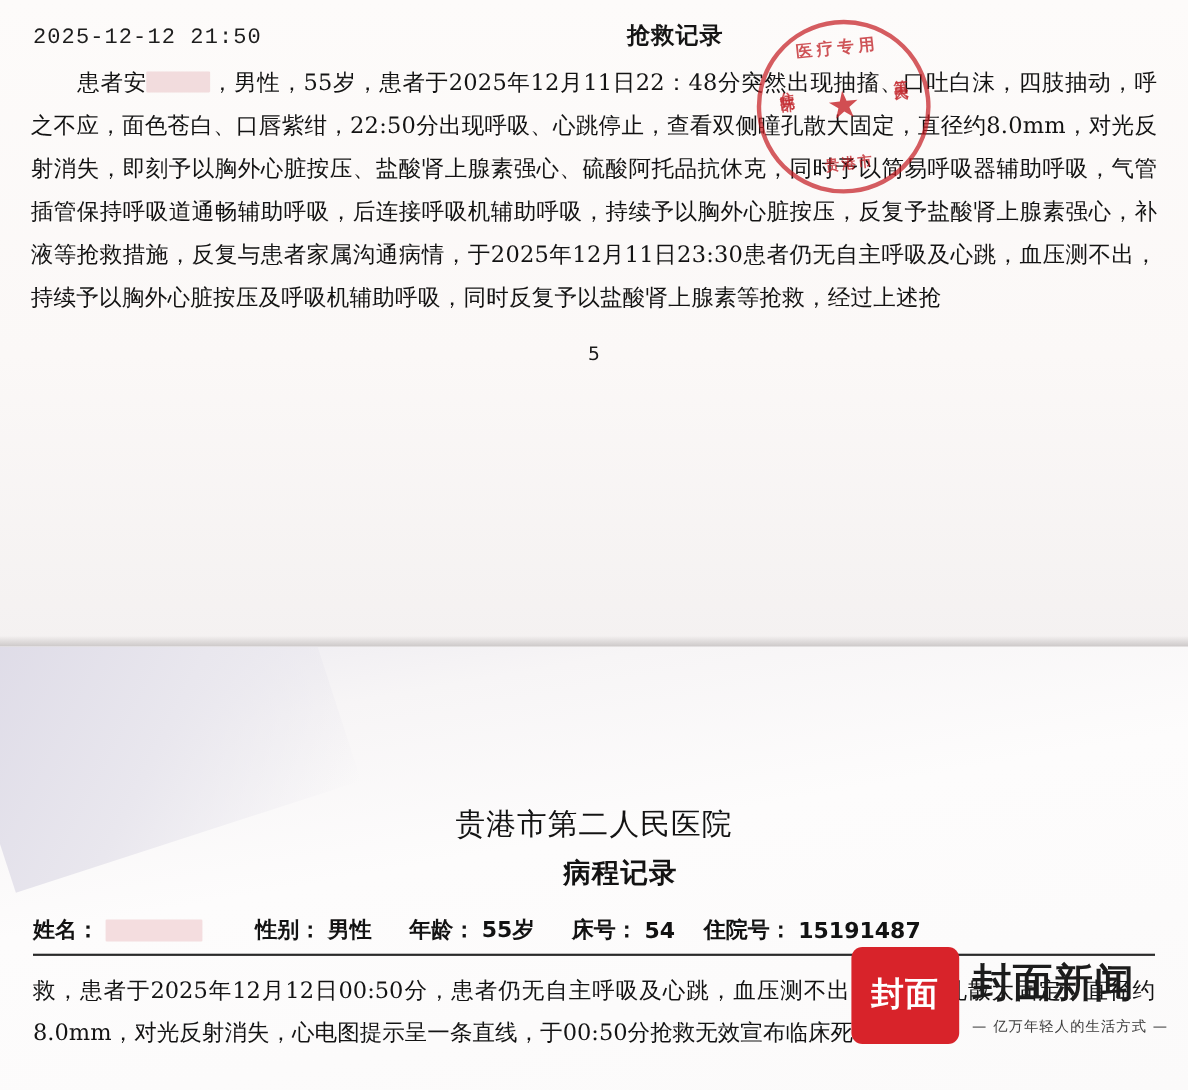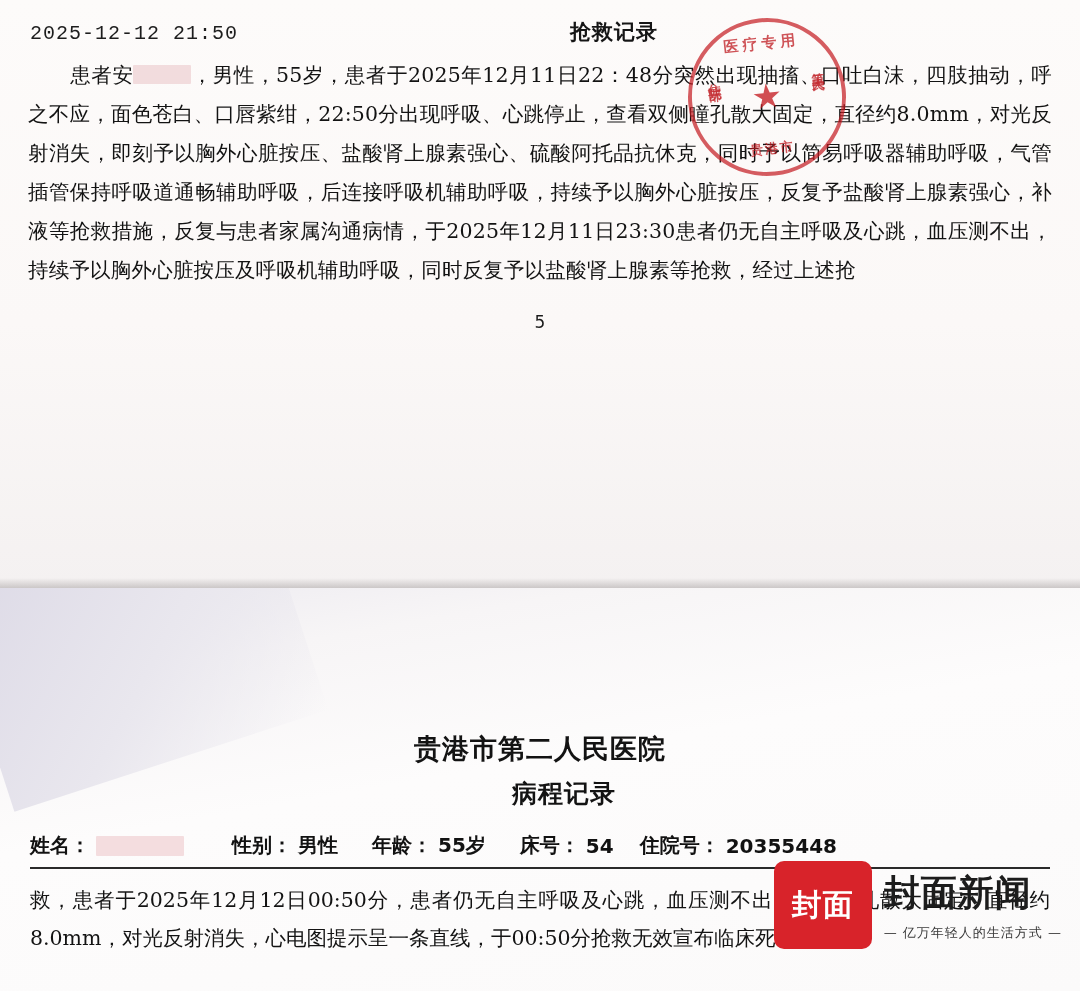--- a/index.html
+++ b/index.html
@@ -157,21 +157,21 @@
     background: linear-gradient(135deg, #d9d6e4 0%, #e9e7ee 60%, rgba(255,255,255,0) 100%);
     transform: rotate(-18deg);
   }
   .hosp-titles {
     position: relative;
     padding-top: 143px;
     text-align: center;
   }
   .hosp-name {
     font-family: "DejaVu Sans", sans-serif;
-    font-weight: bold;
+    font-weight: normal;
     font-size: 27px;
     color: #131313;
     letter-spacing: 1px;
   }
   .hosp-sub {
     font-family: "DejaVu Sans", sans-serif;
     font-weight: bold;
     font-size: 25px;
     color: #131313;
     margin-top: 10px;
@@ -302,21 +302,21 @@
       <span class="info-value">55岁</span>
     </div>
     <div class="info-gap-md"></div>
     <div class="info-field">
       <span class="info-label">床号：</span>
       <span class="info-value">54</span>
     </div>
     <div class="info-gap-sm"></div>
     <div class="info-field">
       <span class="info-label">住院号：</span>
-      <span class="info-value">20355448</span>
+      <span class="info-value">15191487</span>
     </div>
   </div>
 
   <div class="bottom-text">救，患者于2025年12月12日00:50分，患者仍无自主呼吸及心跳，血压测不出，双侧瞳孔散大固定，直径约8.0mm，对光反射消失，心电图提示呈一条直线，于00:50分抢救无效宣布临床死亡。</div>
 
   <div class="watermark">
     <div class="wm-badge">封面</div>
     <div class="wm-right">
       <div class="wm-name">封面新闻</div>
       <div class="wm-slogan">— 亿万年轻人的生活方式 —</div>

